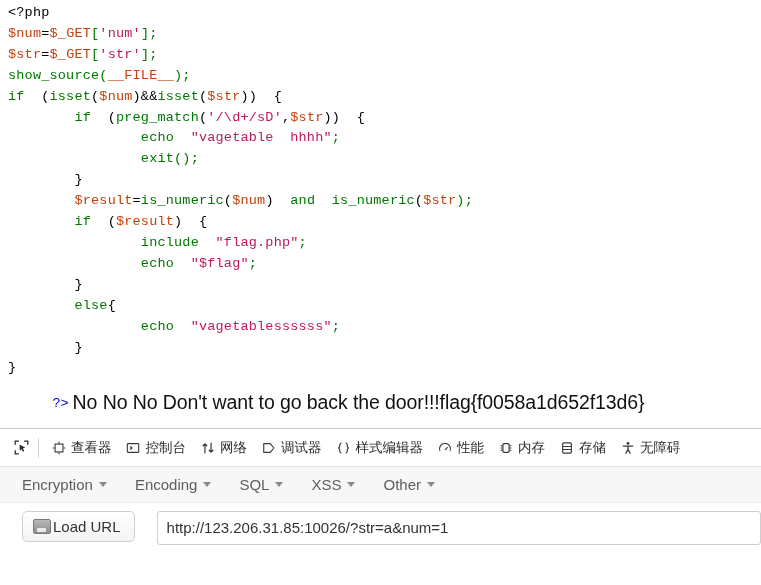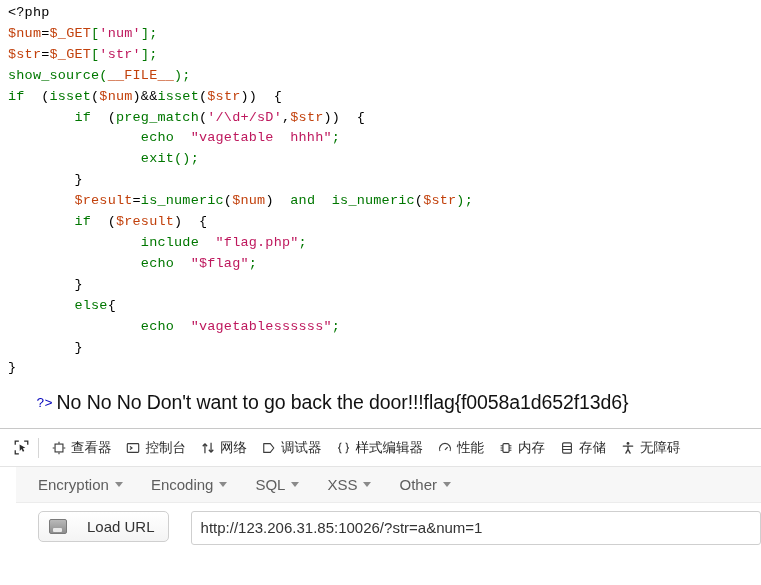--- a/index.html
+++ b/index.html
@@ -38,21 +38,21 @@
 
   .t-default { color: #000000; }
   .t-keyword { color: #007700; }
   .t-string  { color: #be185d; }
   .t-var     { color: #c2410c; }
   .t-html    { color: #000000; }
 
   
   .echo-line {
     position: absolute;
-    left: 4px;
+    left: 20px;
     top: 374px;
     white-space: pre;
     font-family: "Liberation Mono", "DejaVu Sans Mono", monospace;
     font-size: 13.5px;
   }
   .echo-line .closetag { color: #0000BB; }
   .echo-line .flagtext {
     font-family: "Liberation Sans", sans-serif;
     font-size: 19.5px;
     color: #111111;
@@ -106,21 +106,20 @@
     display: inline-flex;
     width: 15px; height: 15px;
     align-items: center; justify-content: center;
     color: #3b3b3b;
     flex: 0 0 auto;
   }
 
   
   #hackbar {
     background: #ffffff;
-    padding-left: 16px;
   }
   .hb-menubar {
     background: #f7f7f7;
     border-bottom: 1px solid #ececec;
     height: 36px;
     display: flex;
     align-items: center;
     padding-left: 22px;
     box-sizing: border-box;
   }
@@ -144,21 +143,21 @@
 
   .hb-row {
     display: flex;
     align-items: flex-start;
     padding: 8px 0 0 22px;
     gap: 22px;
   }
   .hb-loadurl {
     display: inline-flex;
     align-items: center;
-    gap: 20px;
+    gap: 2px;
     border: 1px solid #cfcfcf;
     border-radius: 5px;
     background: linear-gradient(#ffffff, #f4f4f4);
     padding: 6px 13px 6px 10px;
     font-size: 15px;
     color: #333333;
     white-space: nowrap;
   }
   .hb-loadurl .disk-icon {
     width: 16px; height: 13px;

